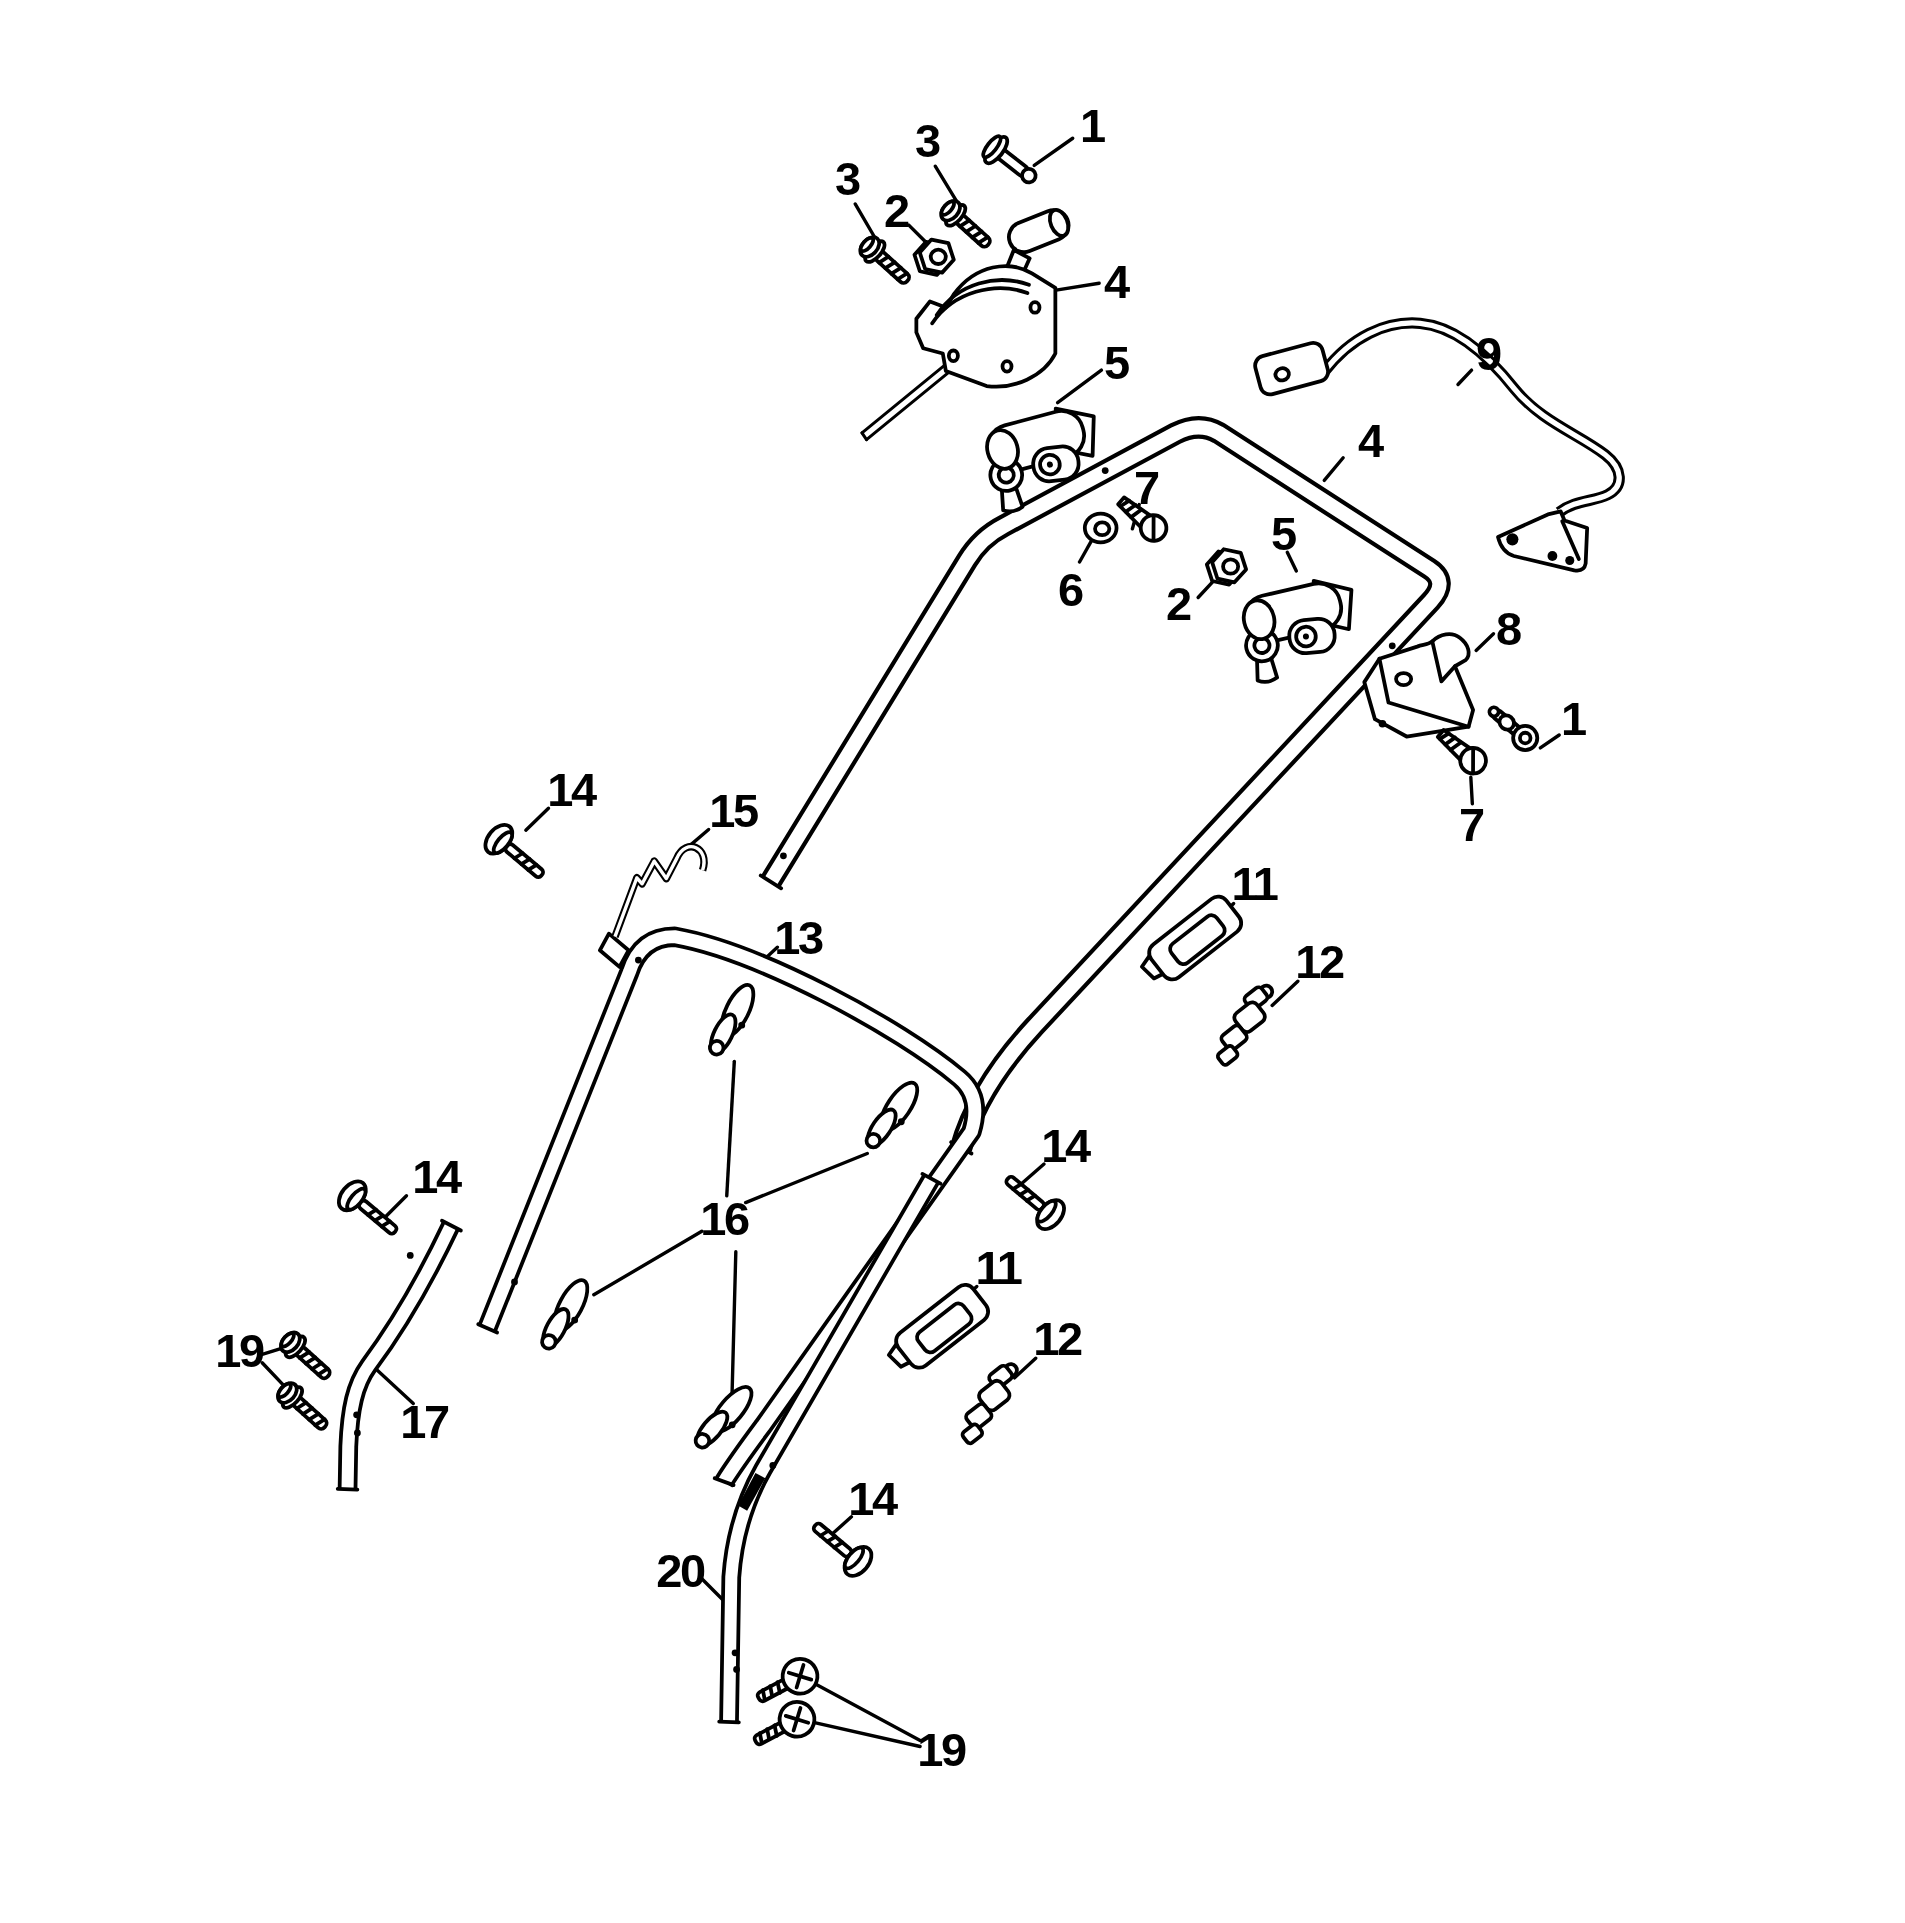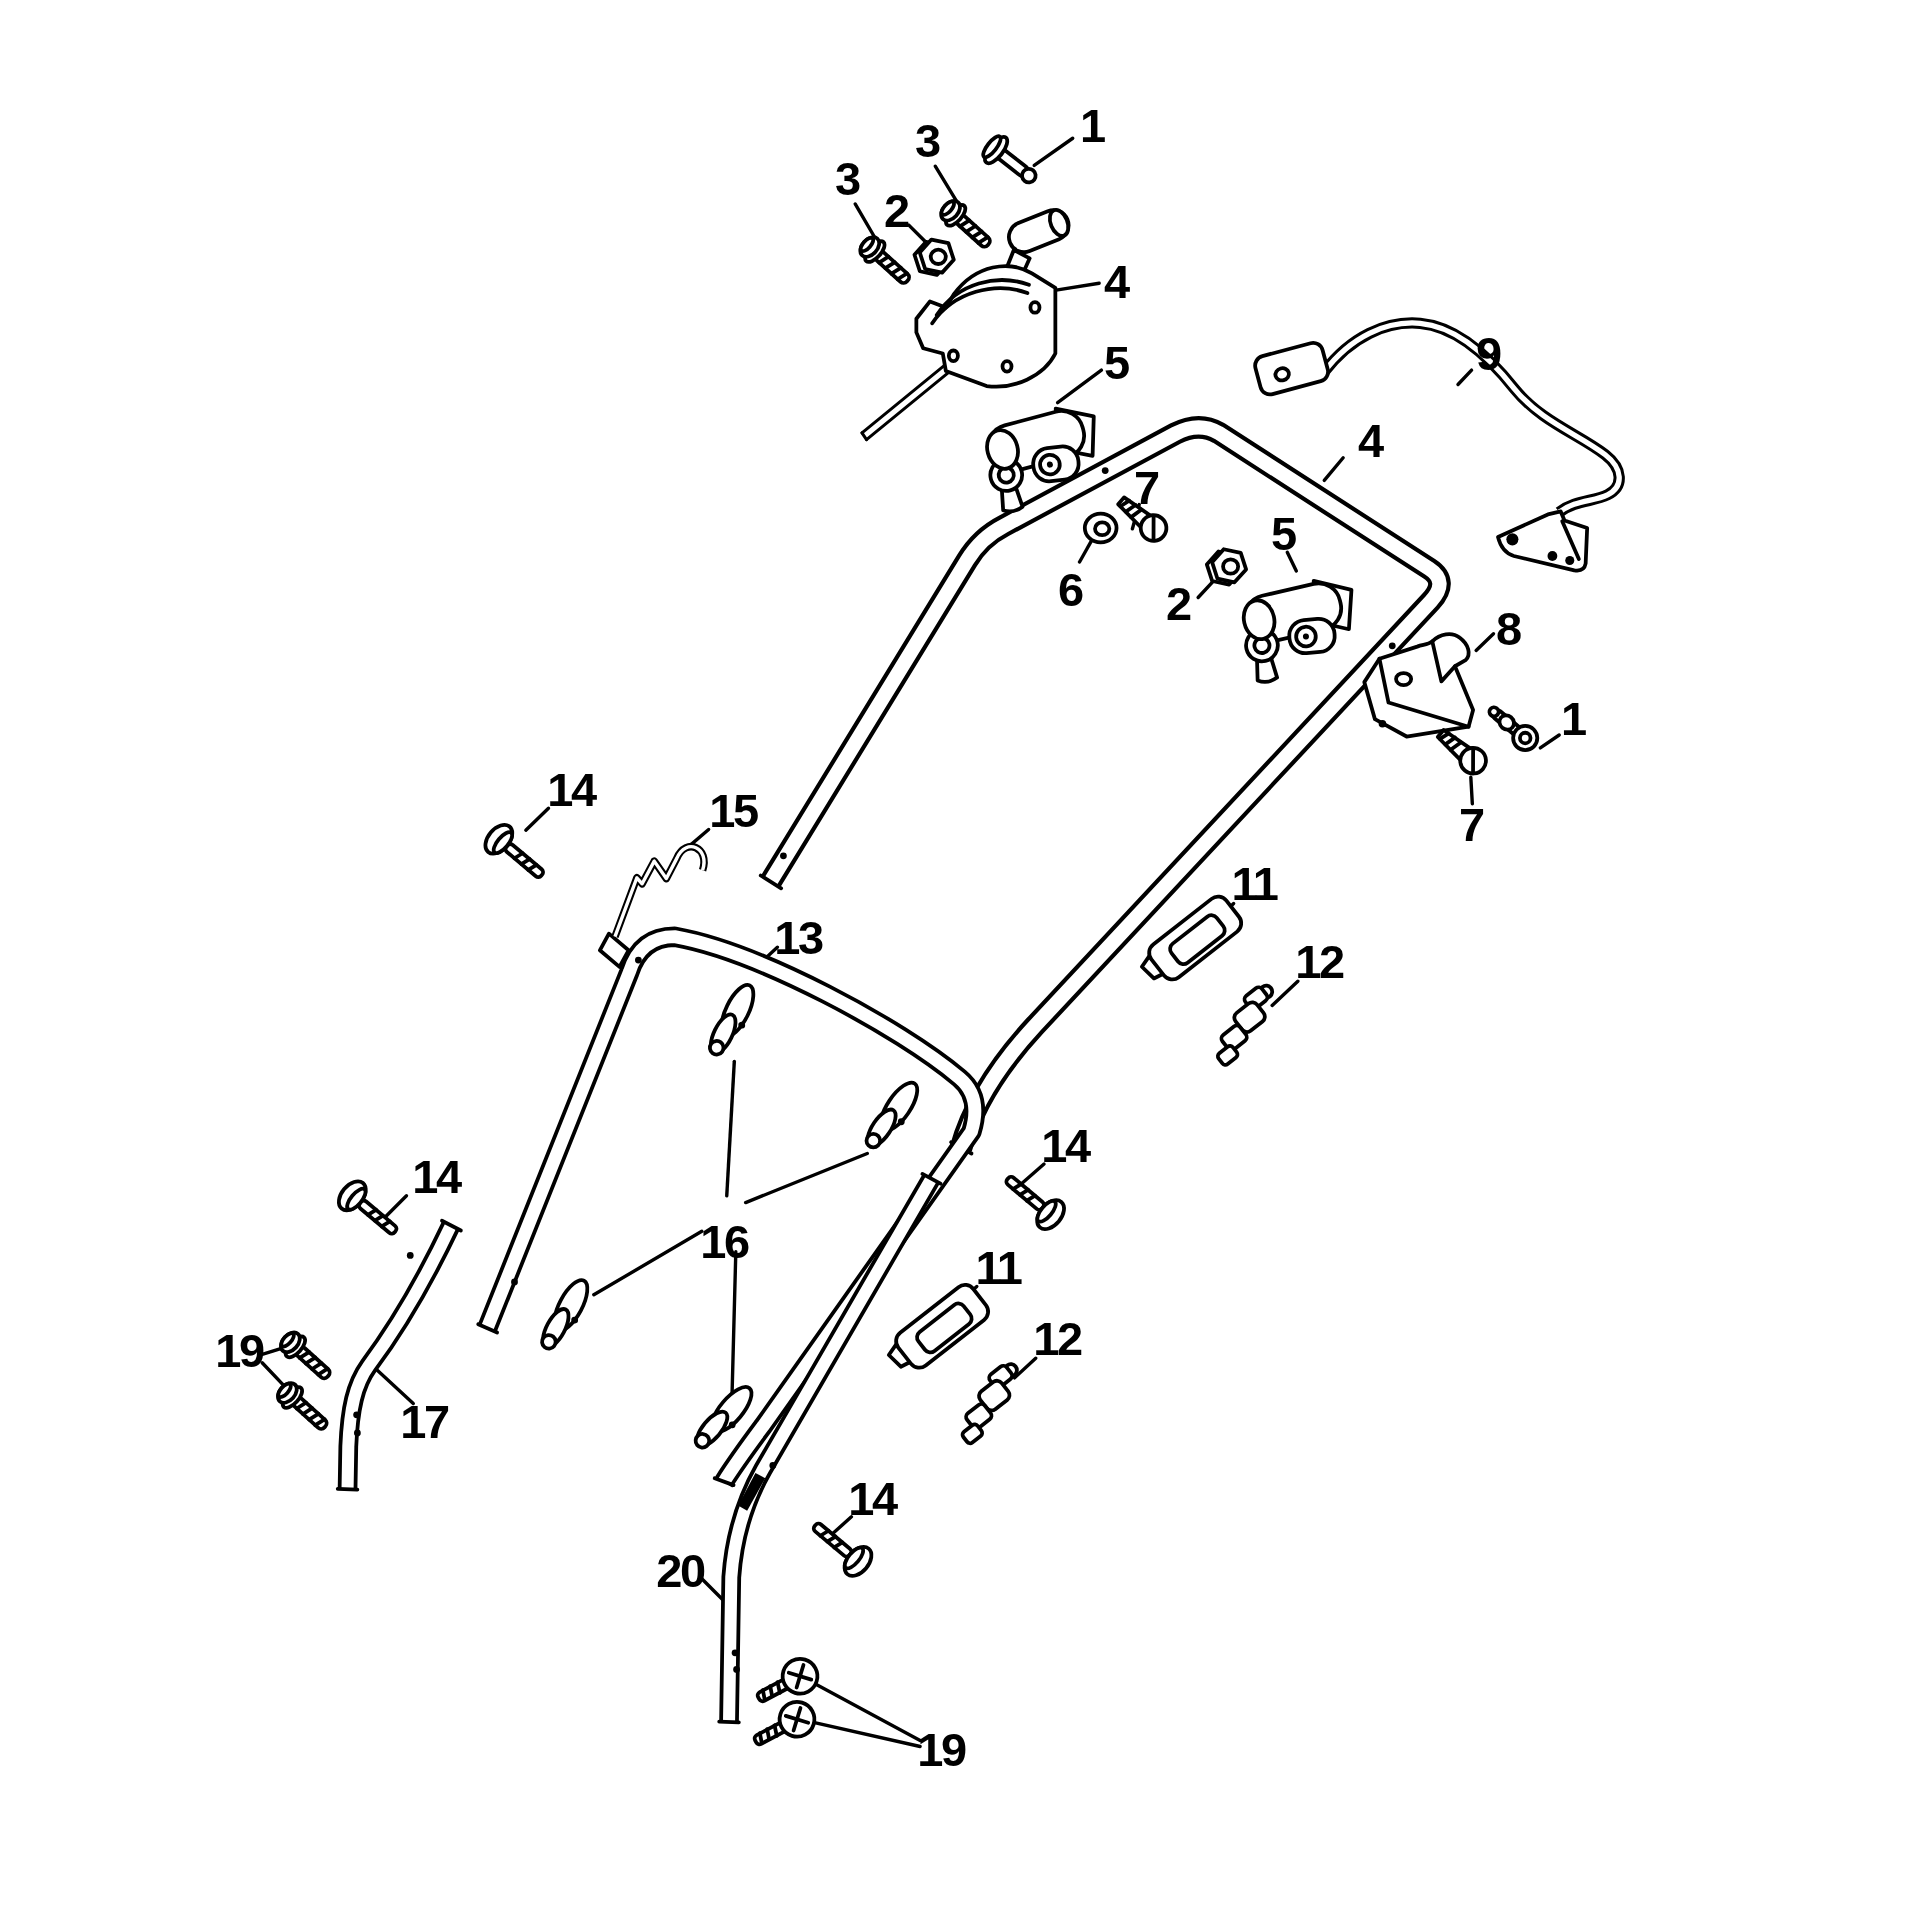--- a/index.html
+++ b/index.html
@@ -351,21 +351,21 @@
       <div class="callout" style="left: 1178px; top: 603px;">2</div>
       <div class="callout" style="left: 1283px; top: 533px;">5</div>
       <div class="callout" style="left: 1508px; top: 628px;">8</div>
       <div class="callout" style="left: 1573px; top: 718px;">1</div>
       <div class="callout" style="left: 1471px; top: 824px;">7</div>
       <div class="callout" style="left: 571px; top: 789px;">14</div>
       <div class="callout" style="left: 733px; top: 810px; text-align: center;">15</div>
       <div class="callout" style="left: 798px; top: 931px; margin-top: 6px;">13</div>
       <div class="callout" style="left: 1254px; top: 883px;">11</div>
       <div class="callout" style="left: 1319px; top: 961px;">12</div>
-      <div class="callout" style="left: 724px; top: 1218px; margin-top: 23px;">16</div>
+      <div class="callout" style="left: 724px; top: 1218px;">16</div>
       <div class="callout" style="left: 1065px; top: 1145px;">14</div>
       <div class="callout" style="left: 998px; top: 1267px;">11</div>
       <div class="callout" style="left: 1057px; top: 1338px;">12</div>
       <div class="callout" style="left: 436px; top: 1176px;">14</div>
       <div class="callout" style="left: 239px; top: 1350px;">19</div>
       <div class="callout" style="left: 424px; top: 1421px;">17</div>
       <div class="callout" style="left: 680px; top: 1570px;">20</div>
       <div class="callout" style="left: 872px; top: 1498px;">14</div>
       <div class="callout" style="left: 941px; top: 1749px;">19</div>
     </div>

